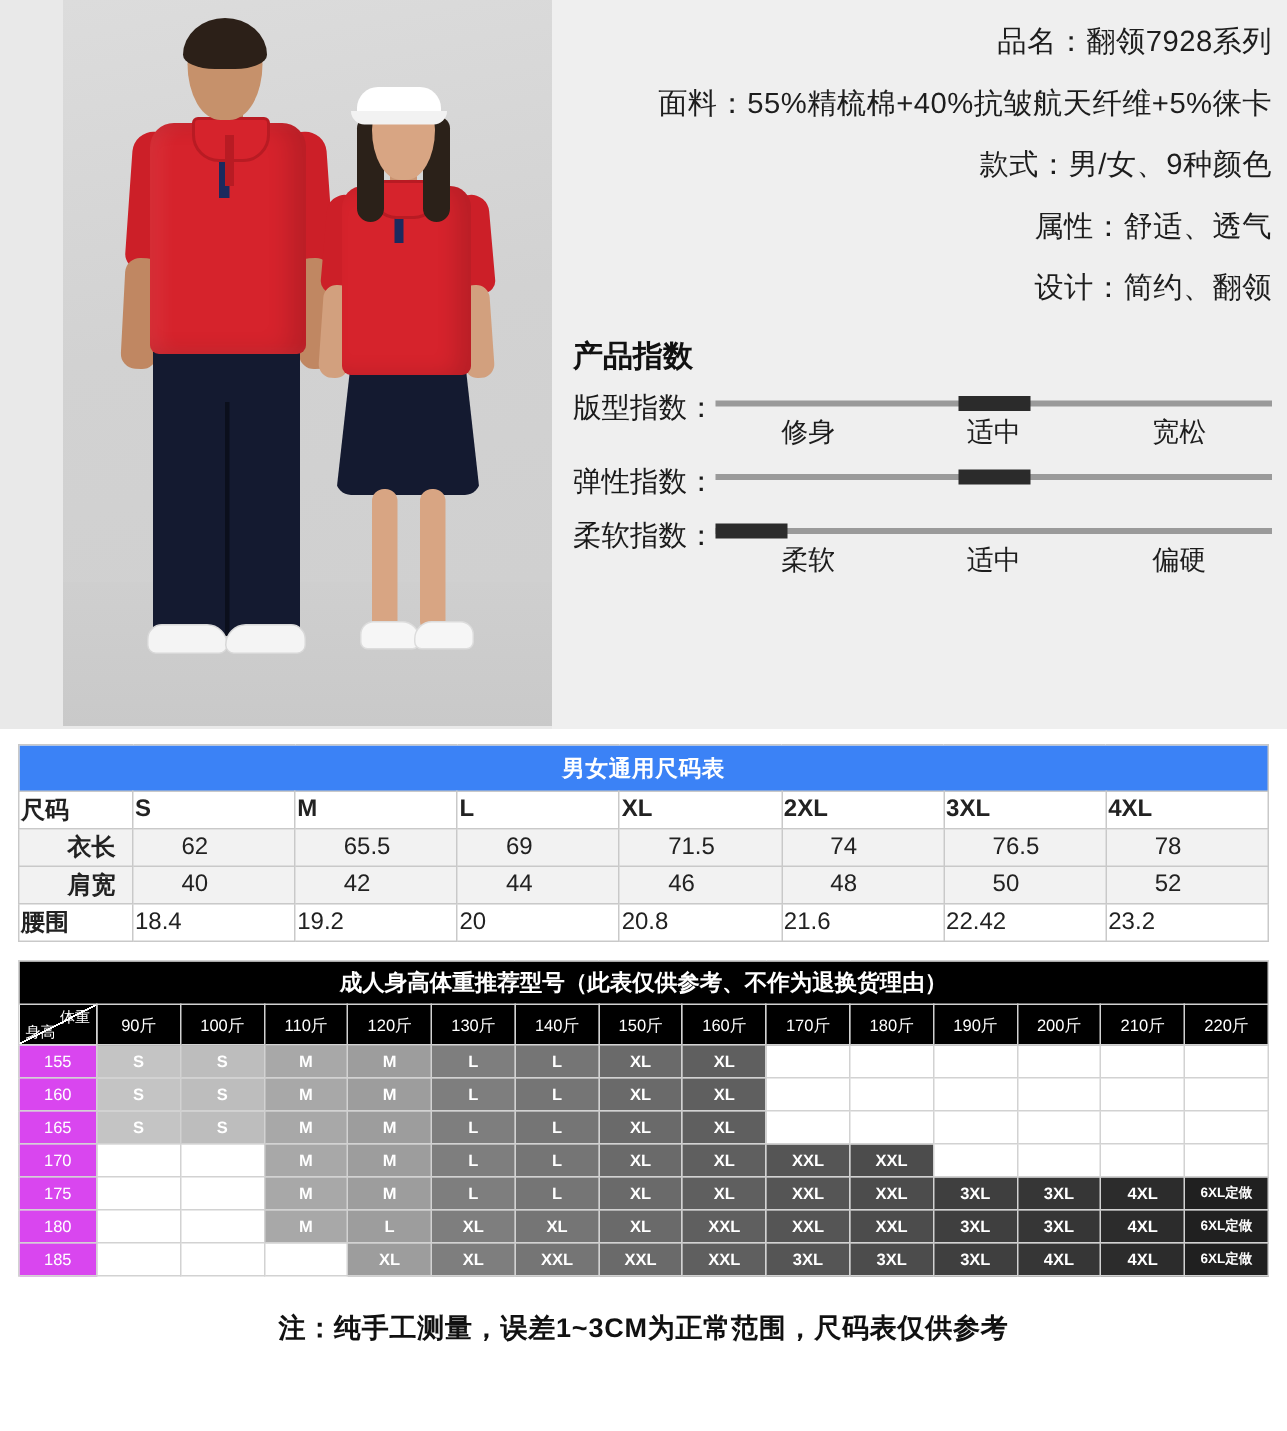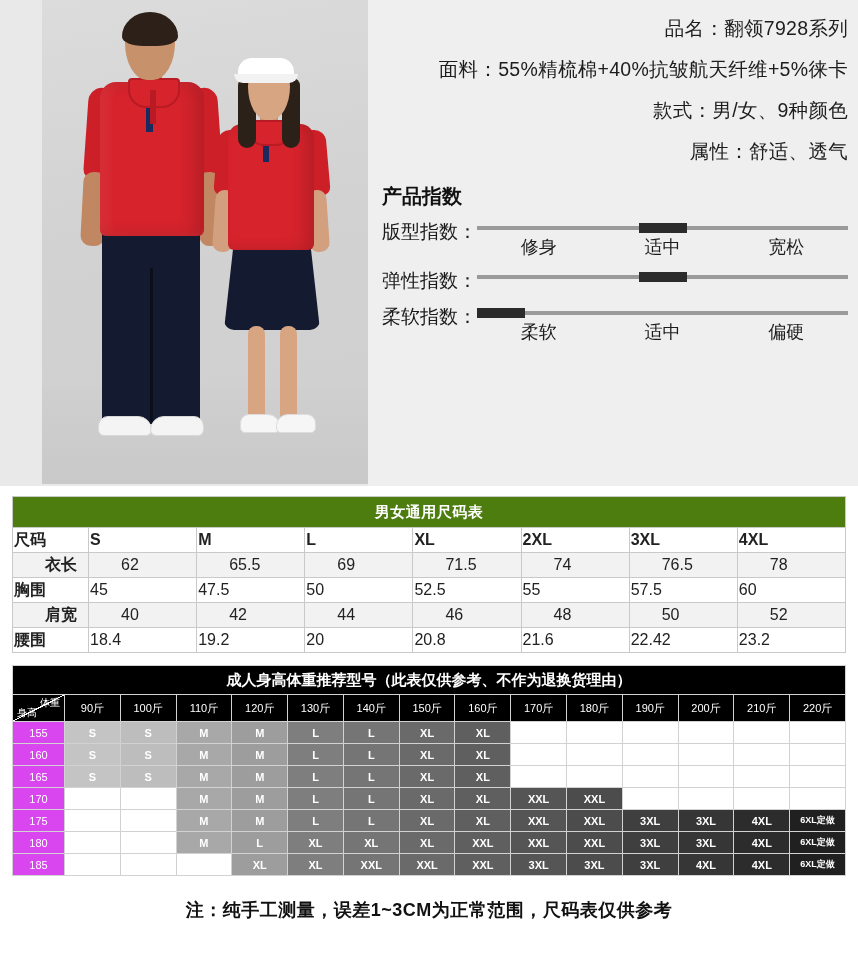--- a/index.html
+++ b/index.html
@@ -247,21 +247,21 @@
 
   
   .tbl-wrap { padding: 0 12px; box-sizing: border-box; }
   table {
     border-collapse: collapse;
     width: 834px;
     table-layout: fixed;
   }
   .size-table { margin-top: 10px; }
   .size-table .caption-cell {
-    background: #4d7c0f;
+    background: #3b82f6;
     color: #ffffff;
     font-size: 15px;
     font-weight: bold;
     text-align: center;
     height: 28px;
     letter-spacing: .5px;
   }
   .size-table td {
     border: 1px solid #c9c9c9;
     text-align: left;
@@ -377,20 +377,23 @@
       <span>品名：</span><span>翻领7928系列</span>
     </div>
     <div class="spec-line">
       <span>面料：</span><span>55%精梳棉+40%抗皱航天纤维+5%徕卡</span>
     </div>
     <div class="spec-line">
       <span>款式：</span><span>男/女、9种颜色</span>
     </div>
     <div class="spec-line">
       <span>属性：</span><span>舒适、透气</span>
+    </div>
+    <div class="spec-line">
+      <span>设计：</span><span>简约、翻领</span>
     </div>
 
     <div class="spec-title">产品指数</div>
 
     <div class="index-row">
       <div class="index-label">版型指数：</div>
       <div class="index-right">
         <div class="index-bar">
           <div class="index-knob" style="left: calc(50% - 24px);"></div>
         </div>
@@ -456,30 +459,20 @@
       <tr class="alt">
         <td class="hdr">衣长</td>
         <td>62</td>
         <td>65.5</td>
         <td>69</td>
         <td>71.5</td>
         <td>74</td>
         <td>76.5</td>
         <td>78</td>
       </tr>
-      <tr>
-        <td class="hdr">胸围</td>
-        <td>45</td>
-        <td>47.5</td>
-        <td>50</td>
-        <td>52.5</td>
-        <td>55</td>
-        <td>57.5</td>
-        <td>60</td>
-      </tr>
       <tr class="alt">
         <td class="hdr">肩宽</td>
         <td>40</td>
         <td>42</td>
         <td>44</td>
         <td>46</td>
         <td>48</td>
         <td>50</td>
         <td>52</td>
       </tr>

